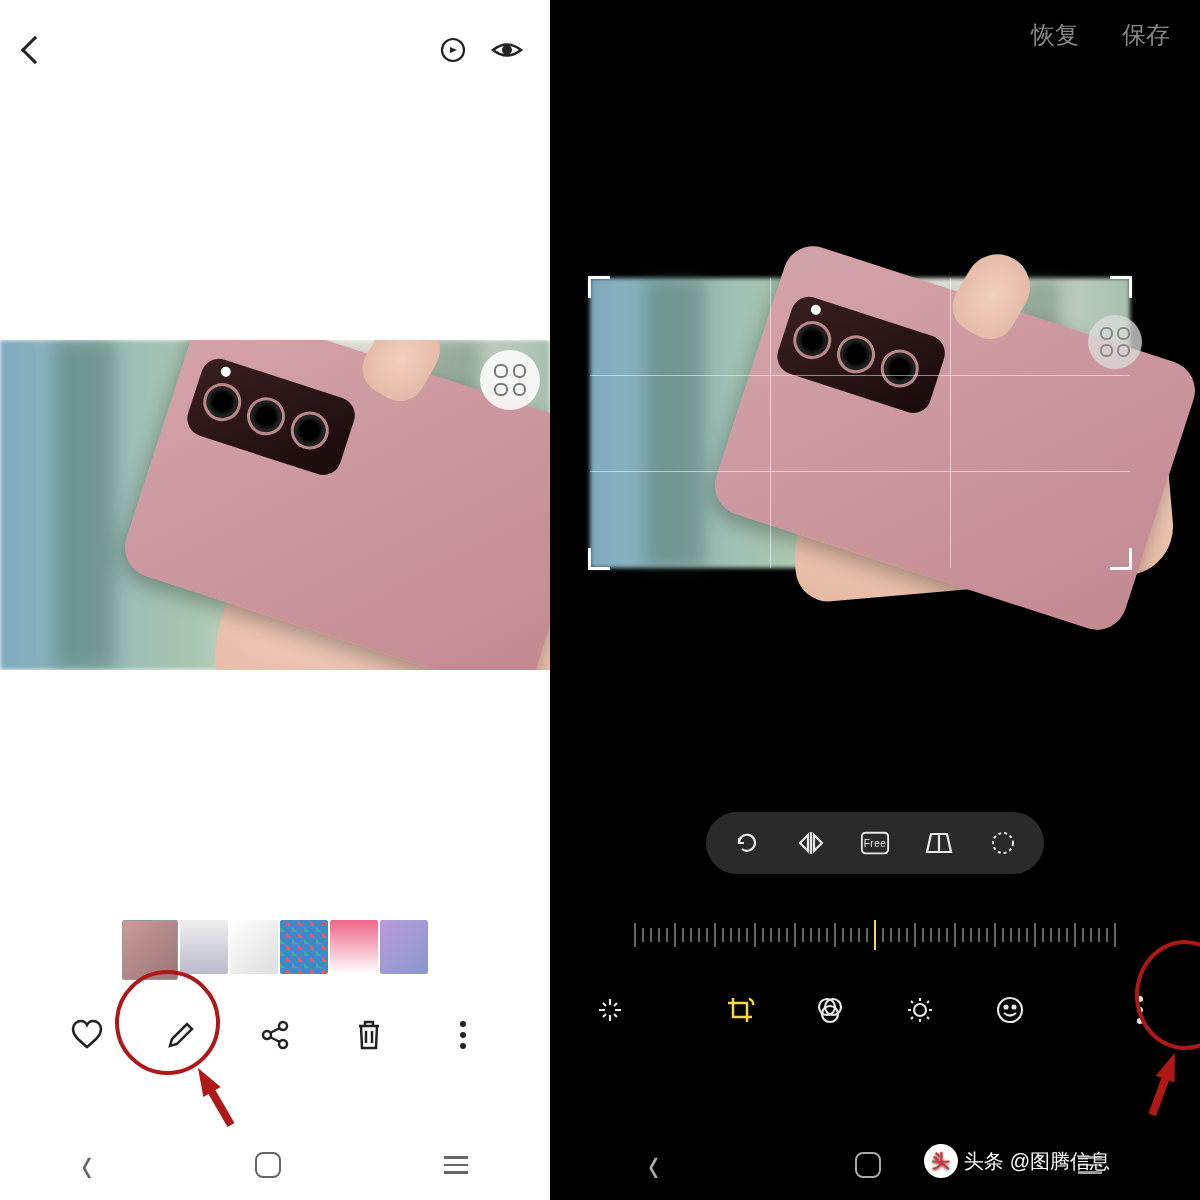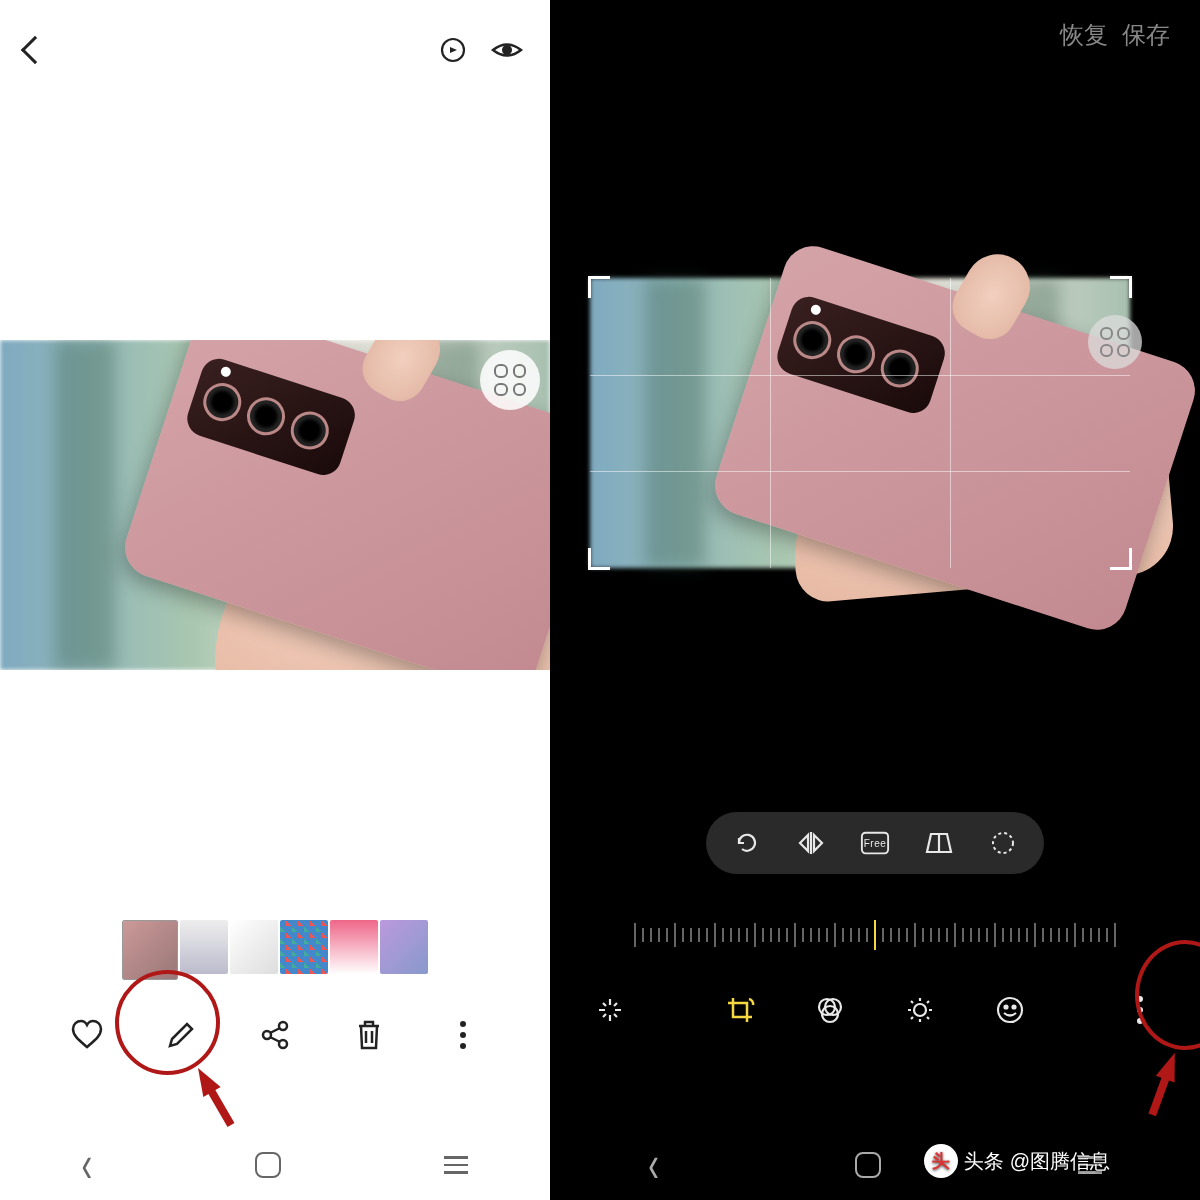--- a/index.html
+++ b/index.html
@@ -145,21 +145,21 @@
   .left .navbar { color:#666; }
   .right .navbar { color:#aaa; }
   .nav-back { font-size:32px; transform: scaleY(1.6); }
   .nav-home { width:26px; height:26px; border:2.5px solid currentColor; border-radius:8px; }
   .nav-recent { display:flex; flex-direction:column; gap:5px; }
   .nav-recent span { width:24px; height:2.5px; background:currentColor; }
 
   
   .right-topbar {
     height:70px; display:flex; align-items:center; justify-content:flex-end;
-    gap:14px; padding-right:30px;
+    gap:43px; padding-right:30px;
   }
   .right-topbar span { color:#888; font-size:24px; }
 
   .crop-area {
     position:absolute; top:278px; left:40px; width:540px; height:290px;
   }
   .crop-area .phone-scene { transform: scale(1); }
   .grid-line { position:absolute; background:rgba(255,255,255,0.5); }
   .gv1 { left:33.3%; top:0; bottom:0; width:1px; }
   .gv2 { left:66.6%; top:0; bottom:0; width:1px; }

